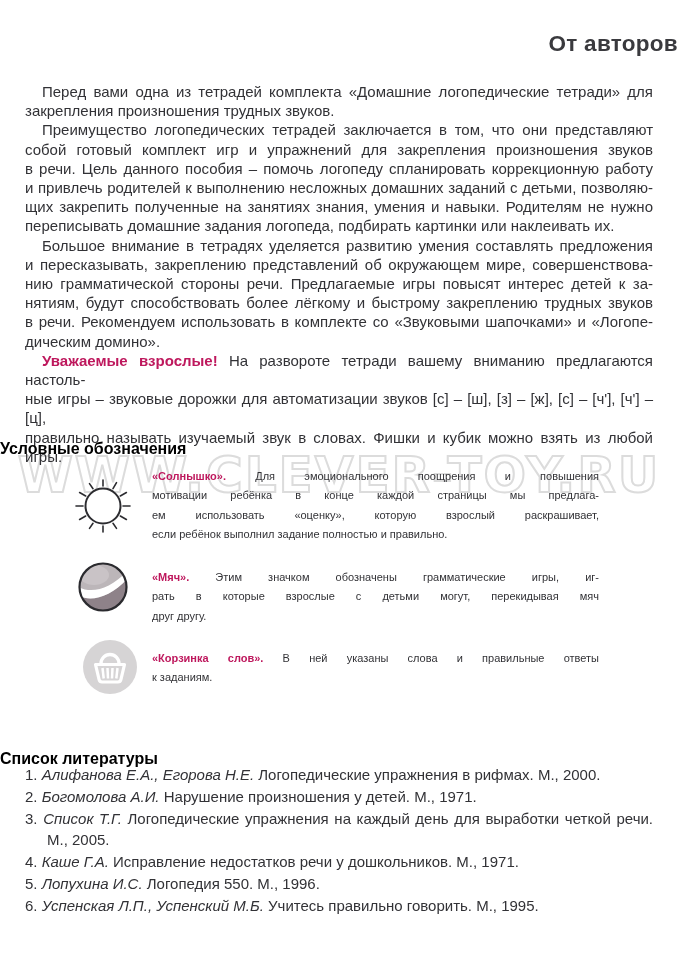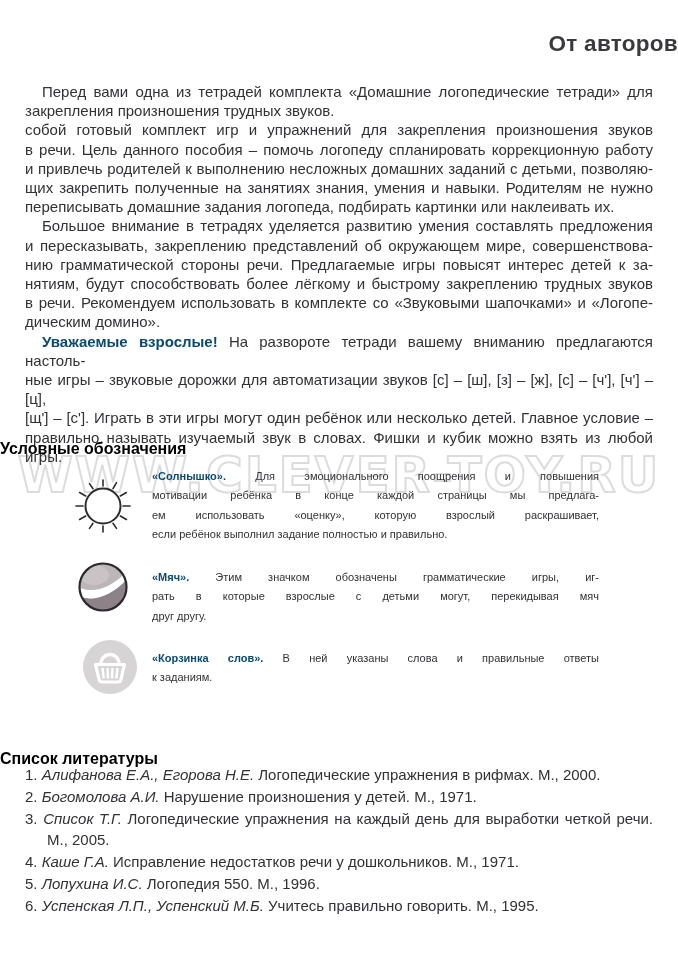--- a/index.html
+++ b/index.html
@@ -76,57 +76,57 @@
     width: 628px;
     font-size: 15px;
     line-height: 21.8px;
   }
   .bib-entry {
     padding-left: 22px;
     text-indent: -22px;
     text-align: justify;
   }
   .bib-authors { font-style: italic; }
-  b { color: #0c4a6e; }
+  b { color: #be185d; }
 </style>
 </head>
 <body>
 
 <div class="page">
 
   <div class="watermark">WWW.CLEVER-TOY.RU</div>
 
   <div class="content">
 
     <div class="page-title">От авторов</div>
 
     <div class="intro">
         <div class="para">
           <div class="tline tline-indent">Перед вами одна из тетрадей комплекта «Домашние логопедические тетради» для</div>
           <div class="tline tline-last">закрепления произношения трудных звуков.</div>
         </div>
         <div class="para">
+          <div class="tline tline-indent">Преимущество логопедических тетрадей заключается в том, что они представляют</div>
           <div class="tline">собой готовый комплект игр и упражнений для закрепления произношения звуков</div>
           <div class="tline">в речи. Цель данного пособия – помочь логопеду спланировать коррекционную работу</div>
           <div class="tline">и привлечь родителей к выполнению несложных домашних заданий с детьми, позволяю-</div>
           <div class="tline">щих закрепить полученные на занятиях знания, умения и навыки. Родителям не нужно</div>
           <div class="tline tline-last">переписывать домашние задания логопеда, подбирать картинки или наклеивать их.</div>
         </div>
         <div class="para">
           <div class="tline tline-indent">Большое внимание в тетрадях уделяется развитию умения составлять предложения</div>
           <div class="tline">и пересказывать, закреплению представлений об окружающем мире, совершенствова-</div>
           <div class="tline">нию грамматической стороны речи. Предлагаемые игры повысят интерес детей к за-</div>
           <div class="tline">нятиям, будут способствовать более лёгкому и быстрому закреплению трудных звуков</div>
           <div class="tline">в речи. Рекомендуем использовать в комплекте со «Звуковыми шапочками» и «Логопе-</div>
           <div class="tline tline-last">дическим домино».</div>
         </div>
         <div class="para">
           <div class="tline tline-indent"><b>Уважаемые взрослые!</b> На развороте тетради вашему вниманию предлагаются настоль-</div>
           <div class="tline">ные игры – звуковые дорожки для автоматизации звуков [с] – [ш], [з] – [ж], [с] – [ч'], [ч'] – [ц],</div>
-          <div class="tline">[щ'] – [с']. Играть в эти игры могут один ребёнок или несколько детей. Главное условие –</div>
           <div class="tline tline-last">правильно называть изучаемый звук в словах. Фишки и кубик можно взять из любой игры.</div>
         </div>
       </div>
 
     <div class="section-heading legend-heading">Условные обозначения</div>
 
     <div class="legend-icon legend-icon-sun">
       <svg width="64" height="64" viewBox="0 0 64 64">
         <g stroke="#2c2c30" stroke-width="1.6" stroke-linecap="round">
           <line x1="53" y1="34" x2="60" y2="34"></line>

